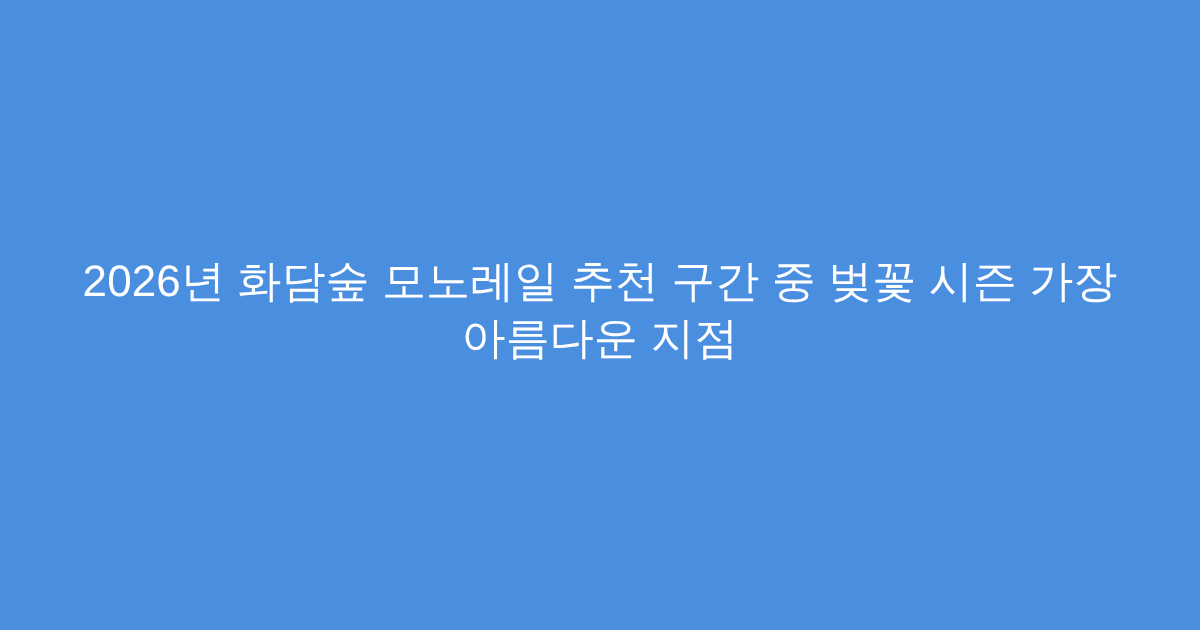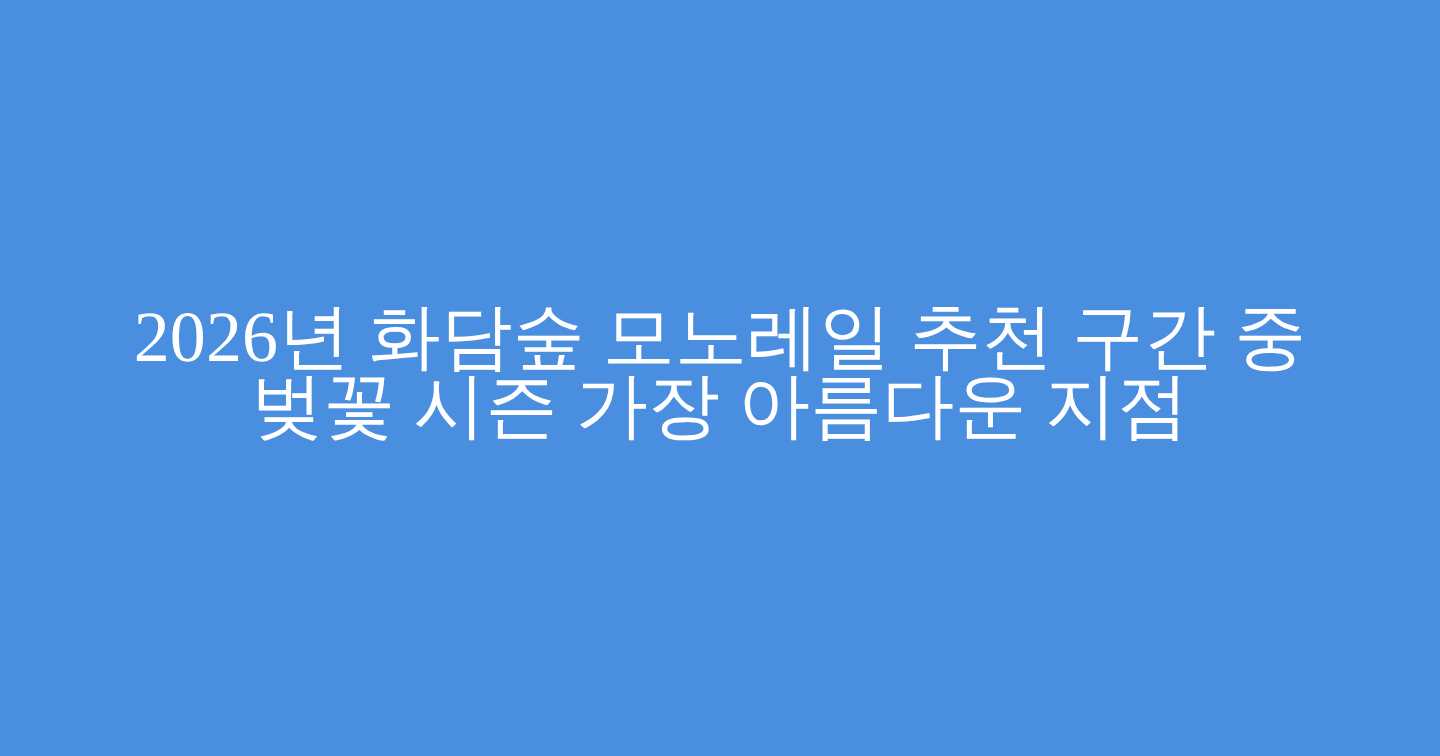--- a/index.html
+++ b/index.html
@@ -33,22 +33,22 @@
     padding: 0;
     text-align: center;
     
     transform: translateY(-5px);
   }
 
   #card-title {
     margin: 0;
     padding: 0;
     color: #ffffff;
-    font-family: Liberation Serif, serif;
-    font-size: 60px;
+    font-family: Liberation Sans, sans-serif;
+    font-size: 44px;
     font-weight: 400;
     line-height: 57px;
     letter-spacing: 0.1px;
     word-break: keep-all;
     overflow-wrap: break-word;
     text-rendering: geometricPrecision;
     -webkit-font-smoothing: antialiased;
   }
 </style>
 </head>

